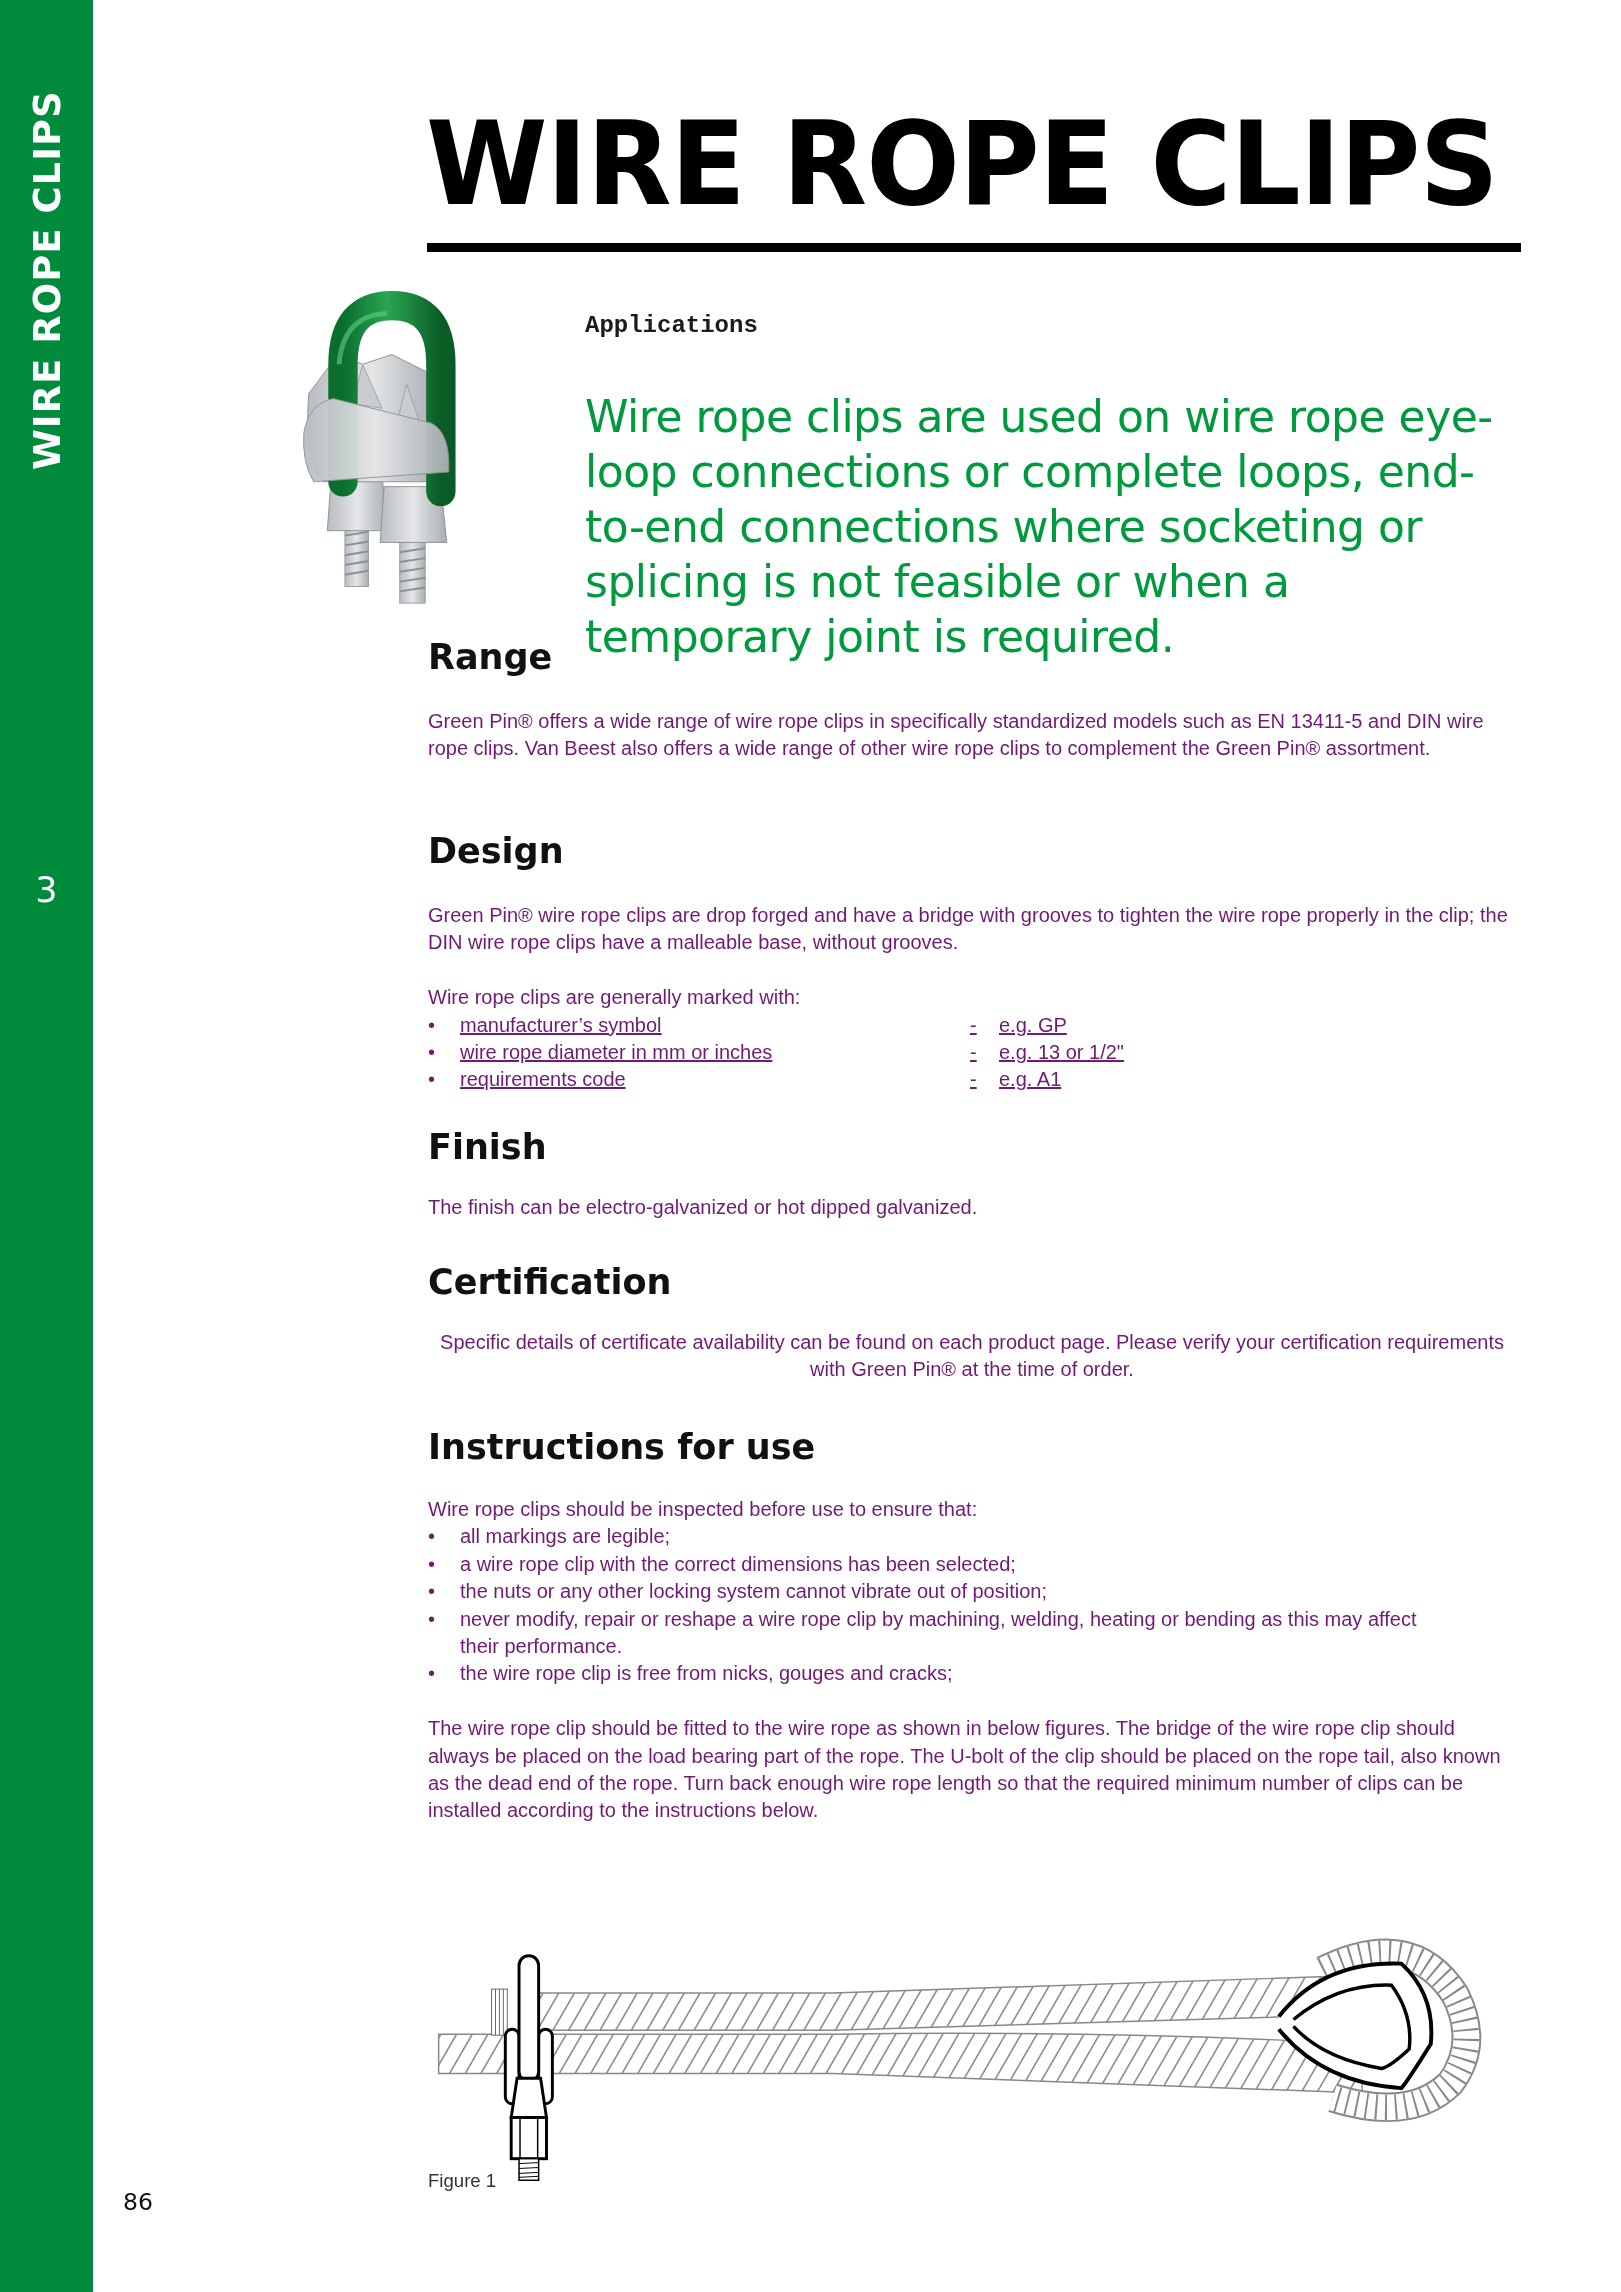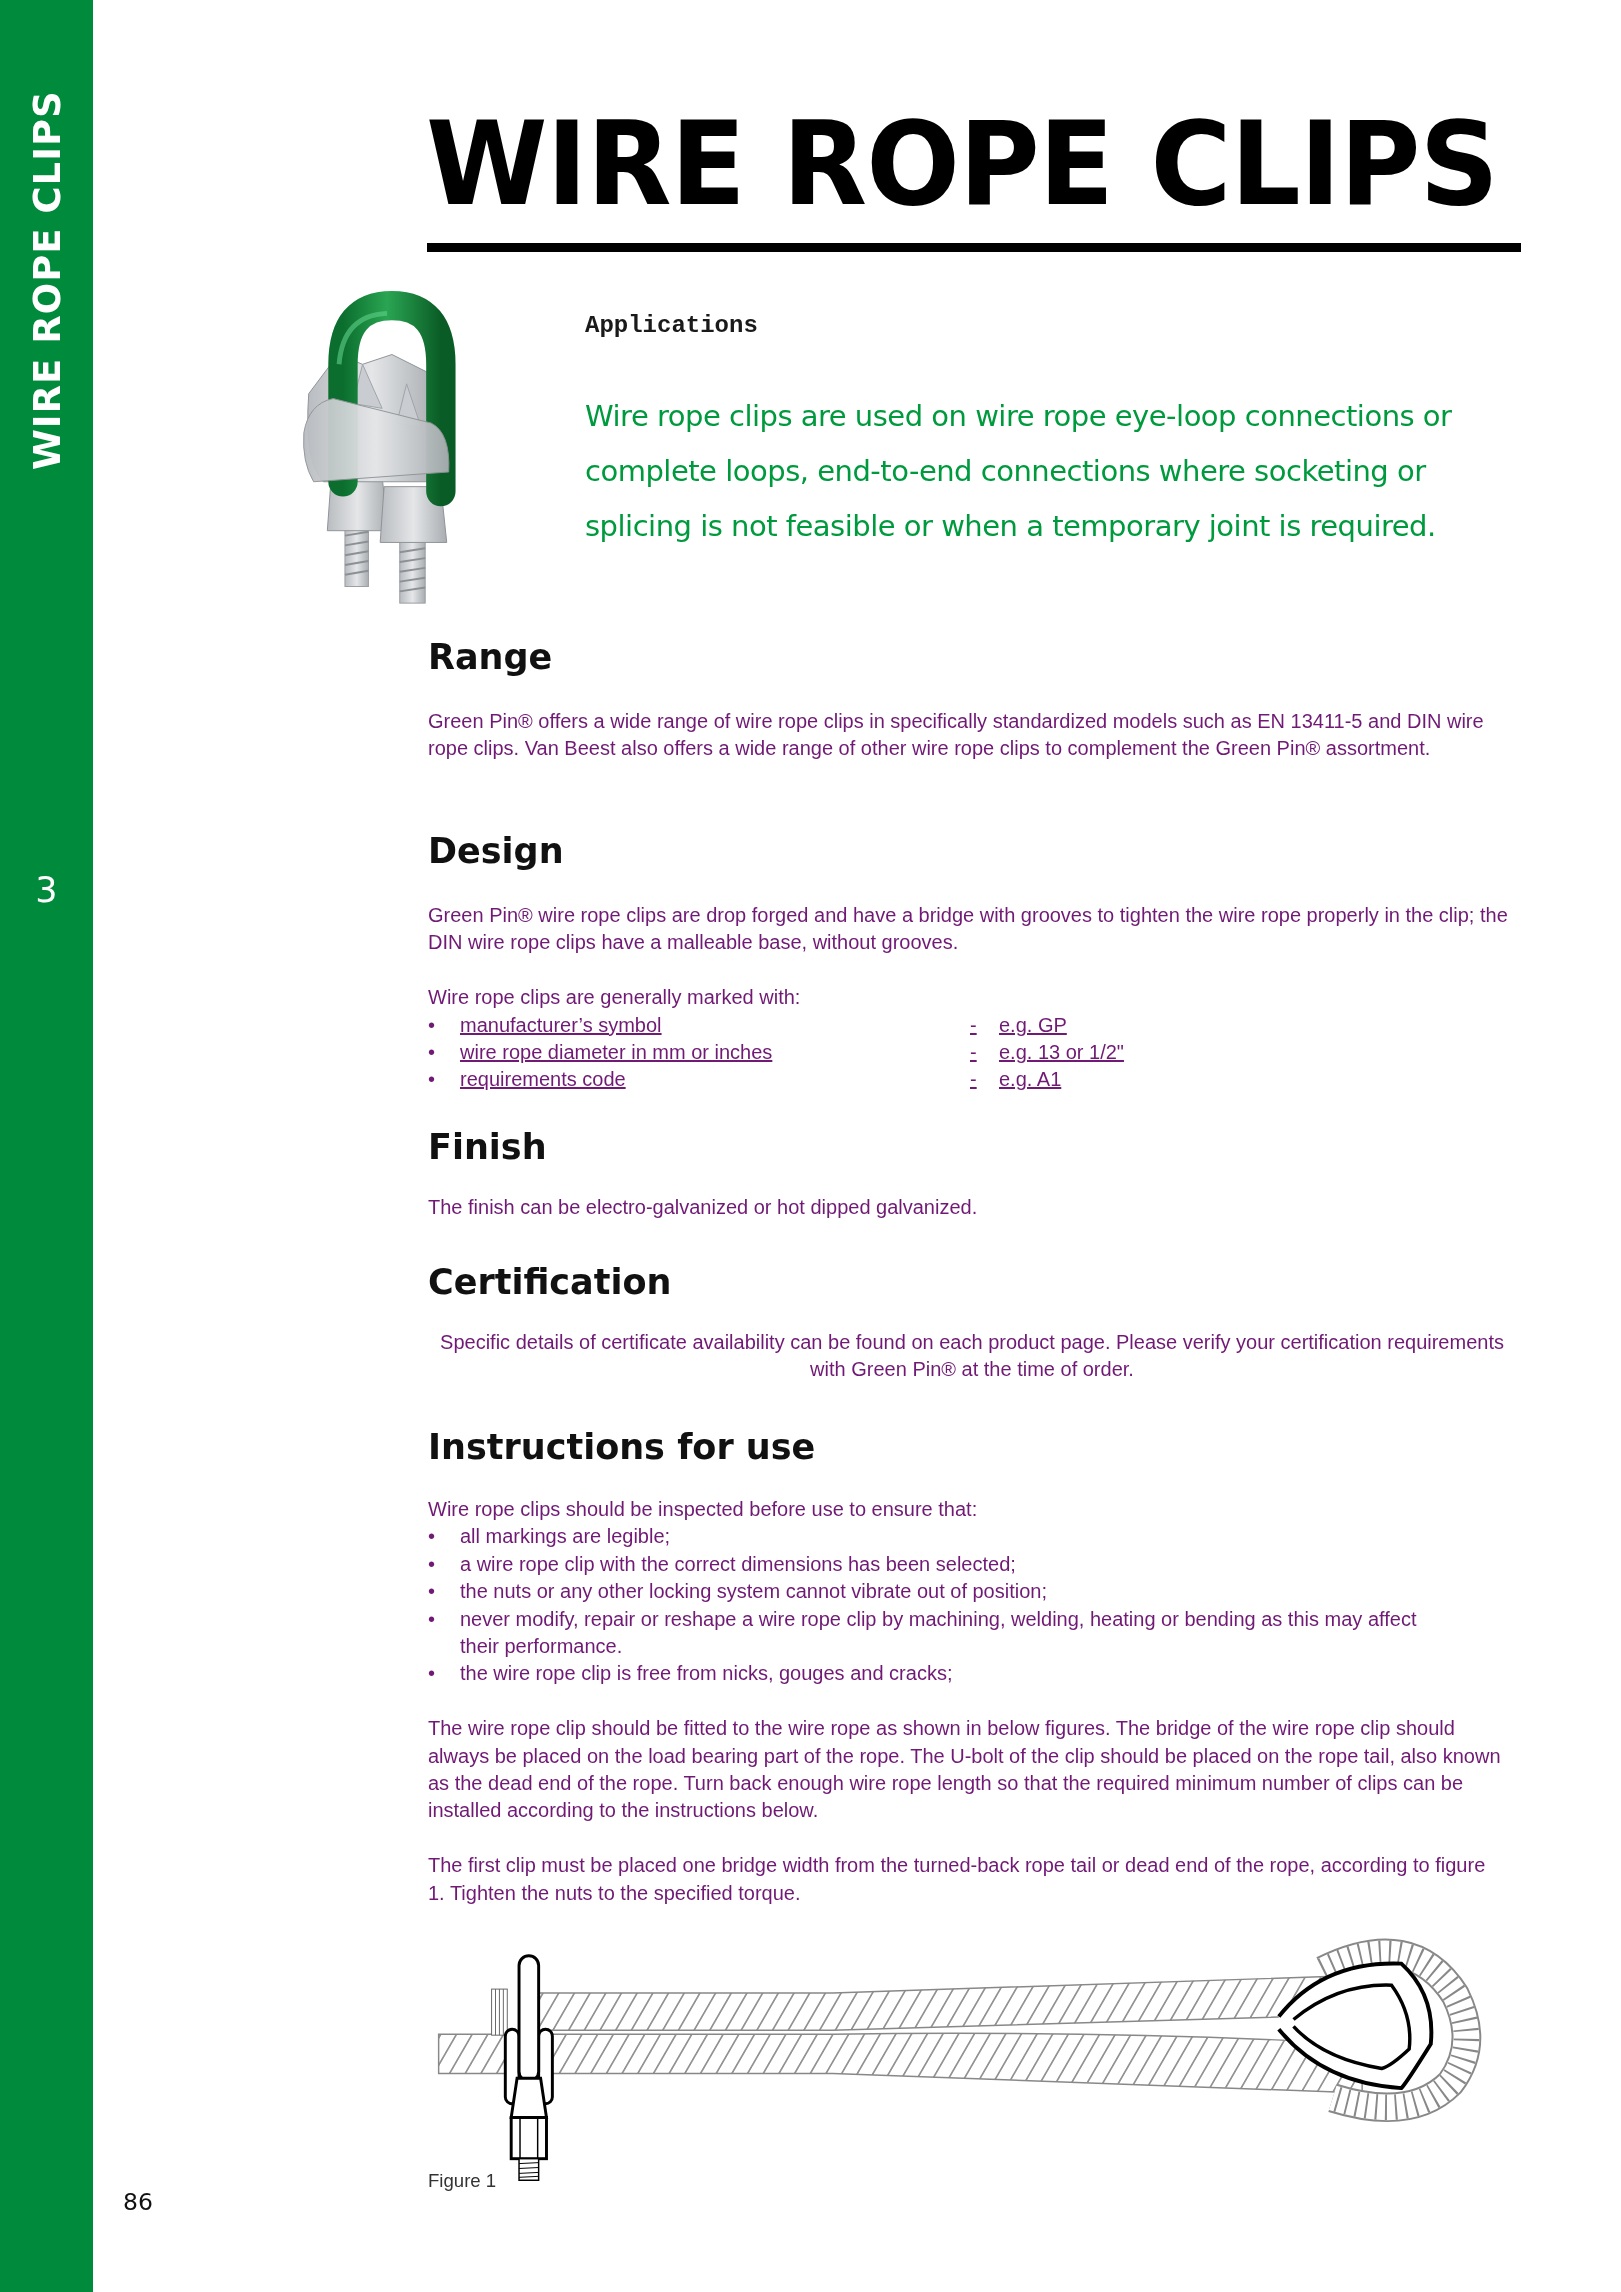--- a/index.html
+++ b/index.html
@@ -9,21 +9,21 @@
   .sidebar-title span { position:absolute; left:50%; top:100%; transform-origin:0 0; transform:rotate(-90deg) translate(0,-50%); white-space:nowrap; color:#fff; font-weight:bold; font-size:37px; letter-spacing:1px; font-family:"DejaVu Sans", sans-serif; }
   .sidebar-chapter { position:absolute; left:0; width:93px; top:870px; text-align:center; color:#fff; font-size:35px; font-family:"DejaVu Sans", sans-serif; }
   .page-number { position:absolute; left:123px; top:2188px; font-size:23.5px; color:#111; font-family:"DejaVu Sans", sans-serif; }
 
   .title { position:absolute; left:426px; top:106px; font-size:116px; font-weight:bold; letter-spacing:-1px; font-family:"DejaVu Sans", sans-serif; line-height:1; color:#000; transform:scaleX(0.95); transform-origin:0 0; }
   .title-rule { position:absolute; left:427px; top:243px; width:1094px; height:8.8px; background:#000; }
 
   .product-image { position:absolute; left:294px; top:286px; width:235px; height:323px; }
 
   .apps-heading { position:absolute; left:585px; top:312px; font-size:24px; font-weight:bold; font-family:Liberation Mono, monospace; }
-  .apps-text { position:absolute; left:585px; top:389px; width:921px; font-size:29px; line-height:55px; color:#009a3e; font-family:"DejaVu Sans", sans-serif; letter-spacing:-0.5px; }
+  .apps-text { position:absolute; left:585px; top:389px; width:921px; font-size:44px; line-height:55px; color:#009a3e; font-family:"DejaVu Sans", sans-serif; letter-spacing:-0.5px; }
 
   .section-heading { position:absolute; left:428px; font-size:35px; font-weight:bold; font-family:"DejaVu Sans", sans-serif; color:#111; }
   .body-text { position:absolute; left:428px; width:1088px; font-size:20px; line-height:27.4px; color:#701a75; }
   .body-text p { margin:0; }
   .bullet-list { list-style:none; margin:0; padding:0; }
   .bullet-list li { position:relative; padding-left:32px; }
   .bullet-list li::before { content:"•"; position:absolute; left:0; }
   .marks-row { display:flex;text-decoration:underline; }
   .marks-row .left { width:510px; position:relative; padding-left:32px; }
   .marks-row .left::before { content:"•"; position:absolute; left:0; }
@@ -124,21 +124,20 @@
 <div class="body-text" style="top:1496px;">
   <p>Wire rope clips should be inspected before use to ensure that:</p>
   <ul class="bullet-list">
     <li>all markings are legible;</li>
     <li>a wire rope clip with the correct dimensions has been selected;</li>
     <li>the nuts or any other locking system cannot vibrate out of position;</li>
     <li style="padding-right:59px;">never modify, repair or reshape a wire rope clip by machining, welding, heating or bending as this may affect their performance.</li>
     <li>the wire rope clip is free from nicks, gouges and cracks;</li>
   </ul>
   <p style="margin-top:27.4px;">The wire rope clip should be fitted to the wire rope as shown in below figures. The bridge of the wire rope clip should always be placed on the load bearing part of the rope. The U-bolt of the clip should be placed on the rope tail, also known as the dead end of the rope. Turn back enough wire rope length so that the required minimum number of clips can be installed according to the instructions below.</p>
-  <p style="margin-top:27.4px; padding-right:19.6px;">The first clip must be placed one bridge width from the turned-back rope tail or dead end of the rope, according to figure 1. Tighten the nuts to the specified torque.</p>
 </div>
 
 <svg class="figure" viewBox="0 0 1120 270">
   <defs>
     <pattern id="ropeHatch" width="16" height="60" patternUnits="userSpaceOnUse" patternTransform="skewX(-30)">
       <rect width="16" height="60" fill="#fff"></rect>
       <line x1="14" y1="0" x2="14" y2="60" stroke="#777" stroke-width="1.6"></line>
     </pattern>
   </defs>
 

